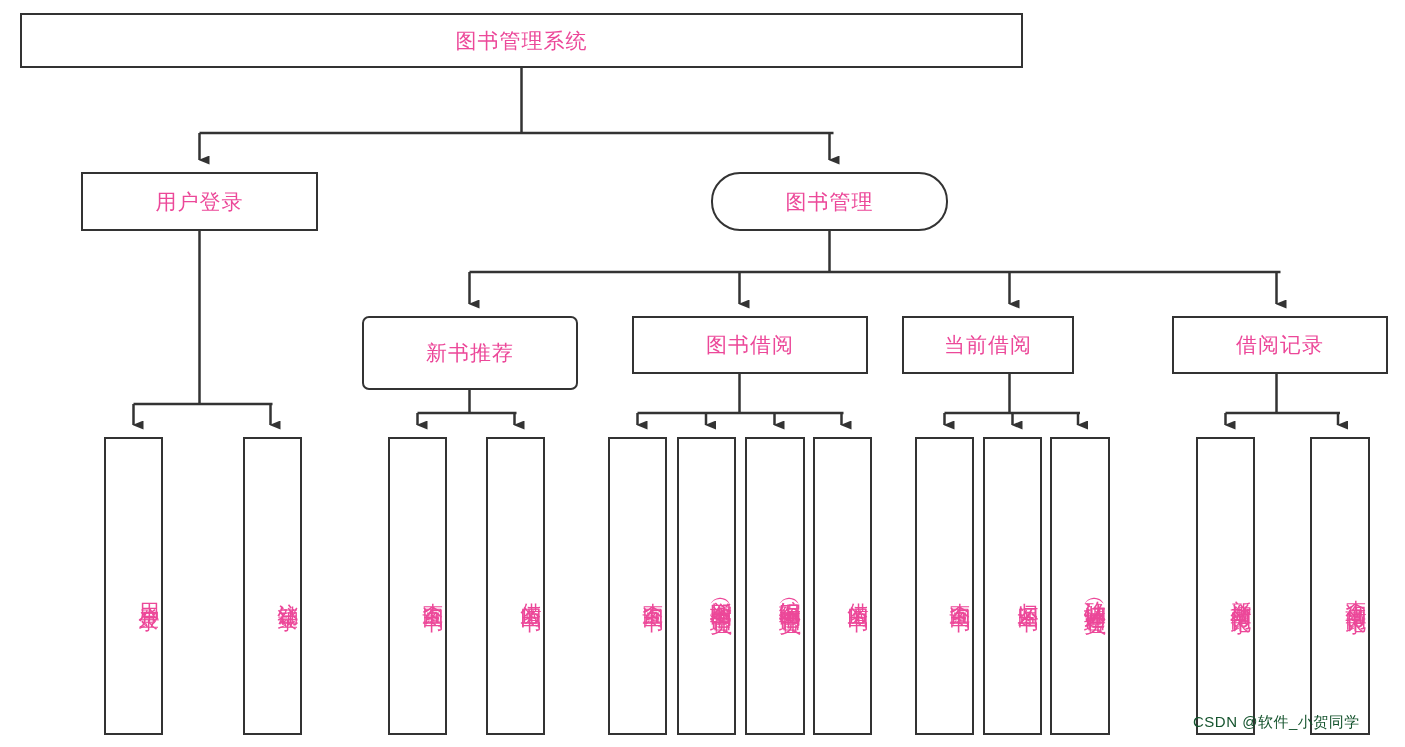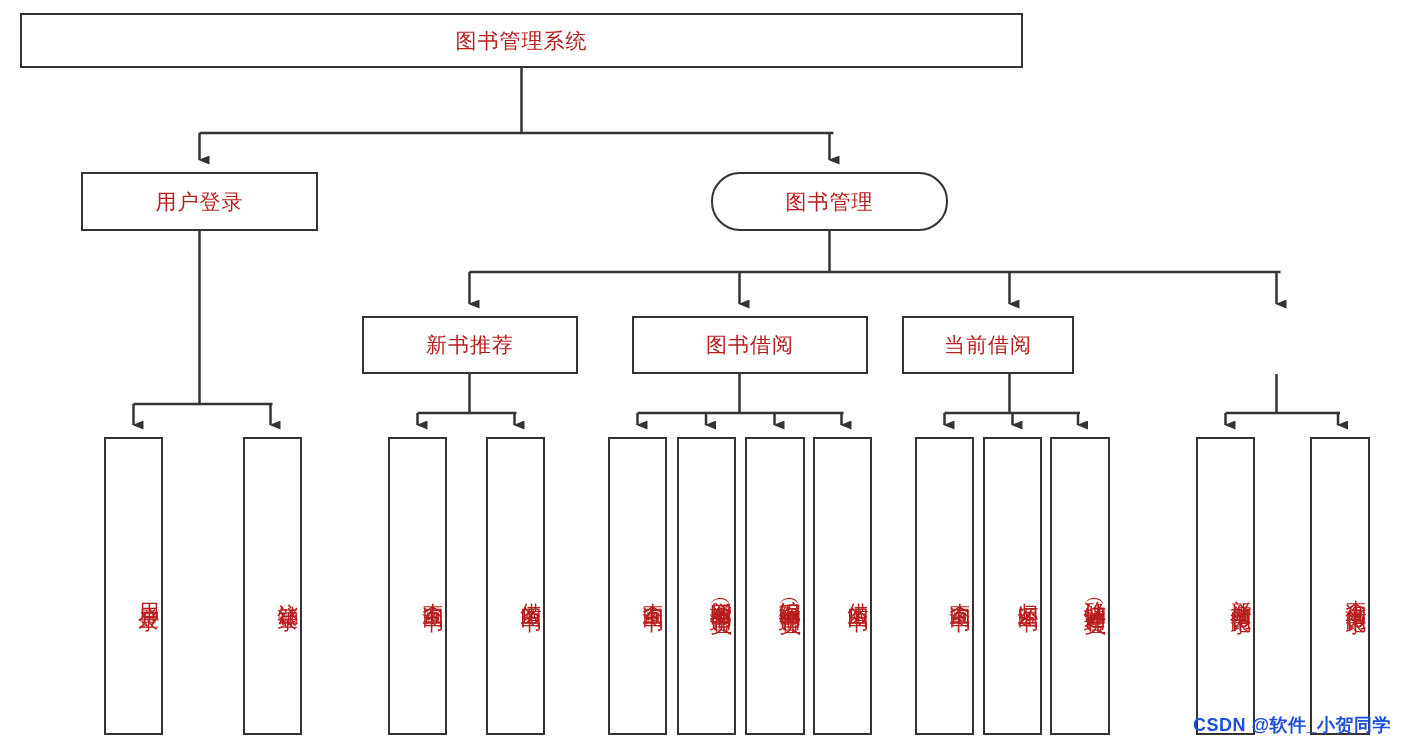--- a/index.html
+++ b/index.html
@@ -27,21 +27,21 @@
   }
   .node {
     position: absolute;
     box-sizing: border-box;
     background: #ffffff;
     border: 2px solid #333333;
     display: flex;
     align-items: center;
     justify-content: center;
     text-align: center;
-    color: #b91c1c;
+    color: #ec4899;
   }
   .node-h {
     font-size: 21px;
     line-height: 1.2;
     letter-spacing: 1px;
   }
   .node-v {
     writing-mode: vertical-rl;
     text-orientation: upright;
     font-size: 21px;
@@ -52,25 +52,24 @@
     justify-content: center;
   }
   .node-v-lg {
     font-size: 22px;
     letter-spacing: 2px;
   }
   .watermark {
     position: absolute;
     left: 1193px;
     top: 713px;
-    font-size: 18px;
-    color: #1d4ed8;
+    font-size: 15px;
+    color: #14532d;
     letter-spacing: 0.5px;
     white-space: nowrap;
-    font-weight: bold;
   }
 </style>
 </head>
 <body>
 
 <div id="canvas">
 
   <svg class="edges" viewBox="0 0 1405 747">
     <defs>
       <marker id="arrow" markerWidth="9" markerHeight="11" refX="4.5" refY="10" orient="auto" markerUnits="userSpaceOnUse">
@@ -125,28 +124,31 @@
     <span>图书管理系统</span>
   </div>
 
   <div class="node node-h" style="left:81px; top:172px; width:237px; height:59px;">
     <span>用户登录</span>
   </div>
   <div class="node node-h" style="left:711px; top:172px; width:237px; height:59px;border-radius:29px;">
     <span>图书管理</span>
   </div>
 
-  <div class="node node-h" style="left:362px; top:316px; width:216px; height:58px;">
+  <div class="node node-h" style="left:362px; top:316px; width:216px; height:74px;border-radius:7px;">
     <span>新书推荐</span>
   </div>
   <div class="node node-h" style="left:632px; top:316px; width:236px; height:58px;">
     <span>图书借阅</span>
   </div>
   <div class="node node-h" style="left:902px; top:316px; width:172px; height:58px;">
     <span>当前借阅</span>
+  </div>
+  <div class="node node-h" style="left:1172px; top:316px; width:216px; height:58px;">
+    <span>借阅记录</span>
   </div>
 
   <div class="node node-v" style="left:104px; top:437px; width:59px; height:298px;">
     <span>用户登录</span>
   </div>
   <div class="node node-v" style="left:243px; top:437px; width:59px; height:298px;">
     <span>注销登录</span>
   </div>
   <div class="node node-v" style="left:388px; top:437px; width:59px; height:298px;">
     <span>查询图书</span>

